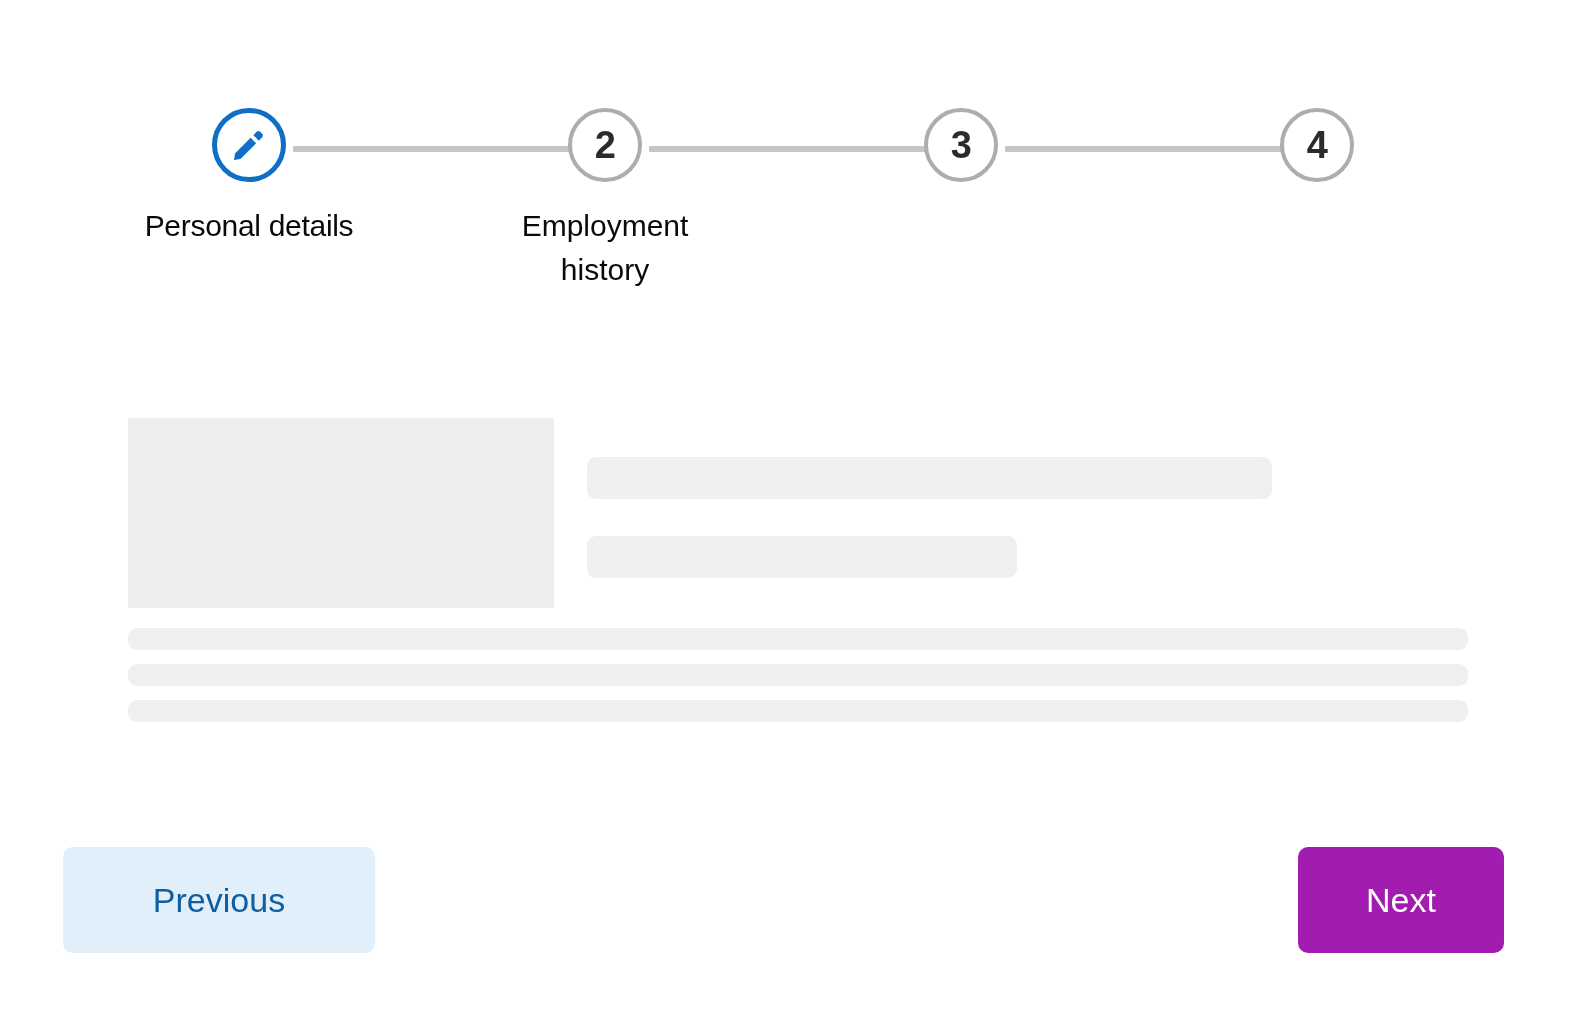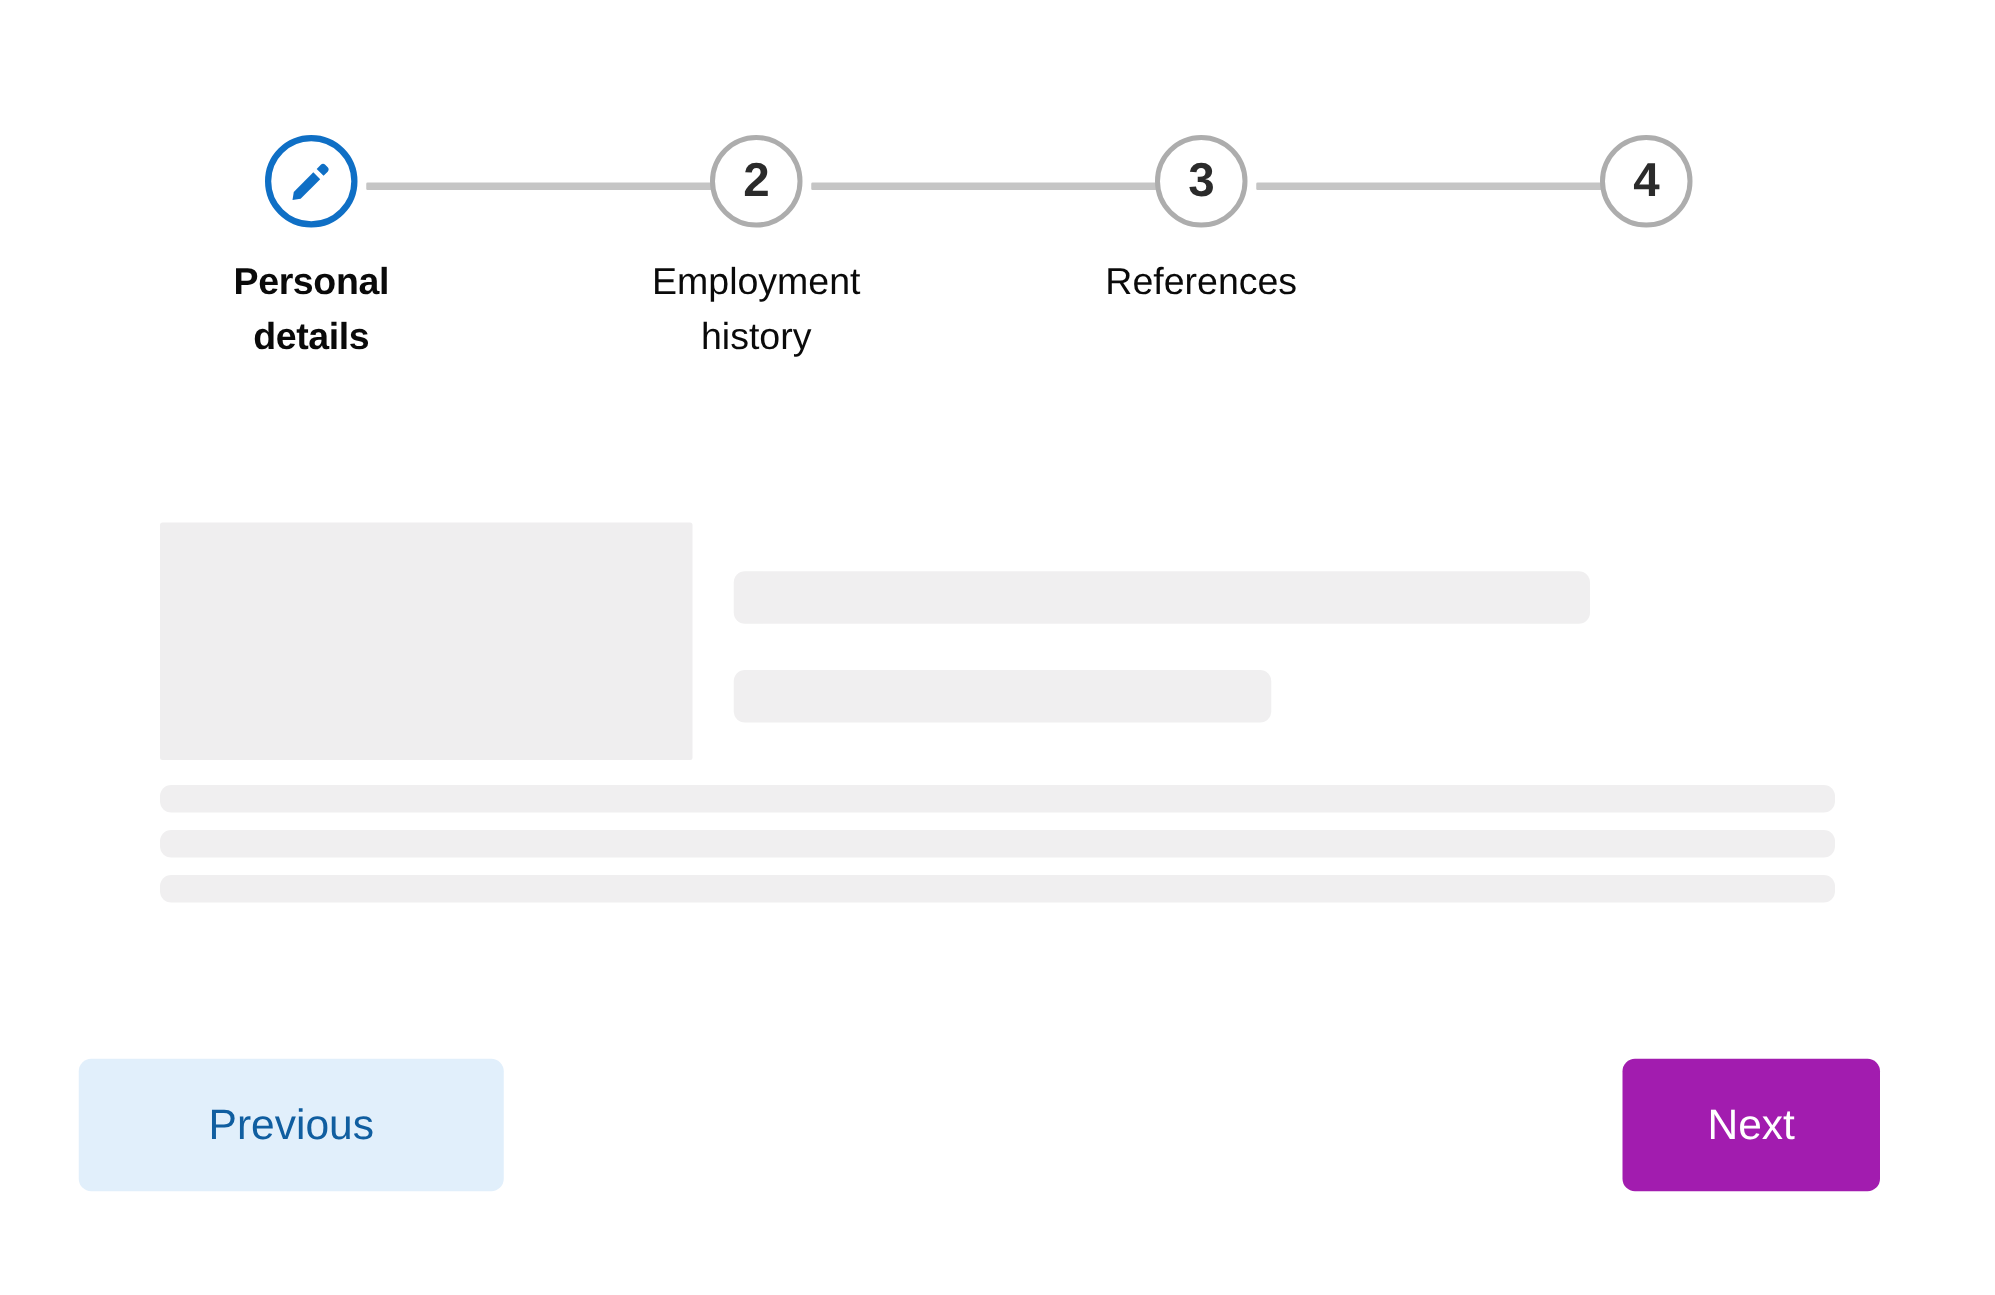--- a/index.html
+++ b/index.html
@@ -80,21 +80,21 @@
     width: 220px;
     left: 50%;
     margin-left: -110px;
     text-align: center;
     font-size: 30px;
     line-height: 44px;
     color: #0a0a0a;
     font-weight: normal;
   }
   .step-label.current {
-    font-weight: bold;
+    font-weight: normal;
     letter-spacing: -0.3px;
   }
 
   
   .skeleton {
     position: absolute;
     left: 128px;
     top: 418px;
     width: 1340px;
     height: 312px;
@@ -130,21 +130,21 @@
     line-height: 1;
     cursor: pointer;
     padding: 0;
     display: flex;
     align-items: center;
     justify-content: center;
   }
   .btn-previous {
     left: 63px;
     top: 847px;
-    width: 340px;
+    width: 312px;
     height: 106px;
     background: #e1effb;
     color: #105ea0;
   }
   .btn-next {
     left: 1298px;
     top: 847px;
     width: 206px;
     height: 106px;
     background: #a21caf;
@@ -178,21 +178,20 @@
       <div class="step-circle pending">
         <span class="step-num">2</span>
       </div>
       <div class="step-label">Employment history</div>
     </div>
 
     <div class="step" style="left:833px;">
       <div class="step-circle pending">
         <span class="step-num">3</span>
       </div>
-      <div class="step-label">References</div>
     </div>
 
     <div class="step" style="left:1189px;">
       <div class="step-circle pending">
         <span class="step-num">4</span>
       </div>
     </div>
 
   </div>
 </div>

